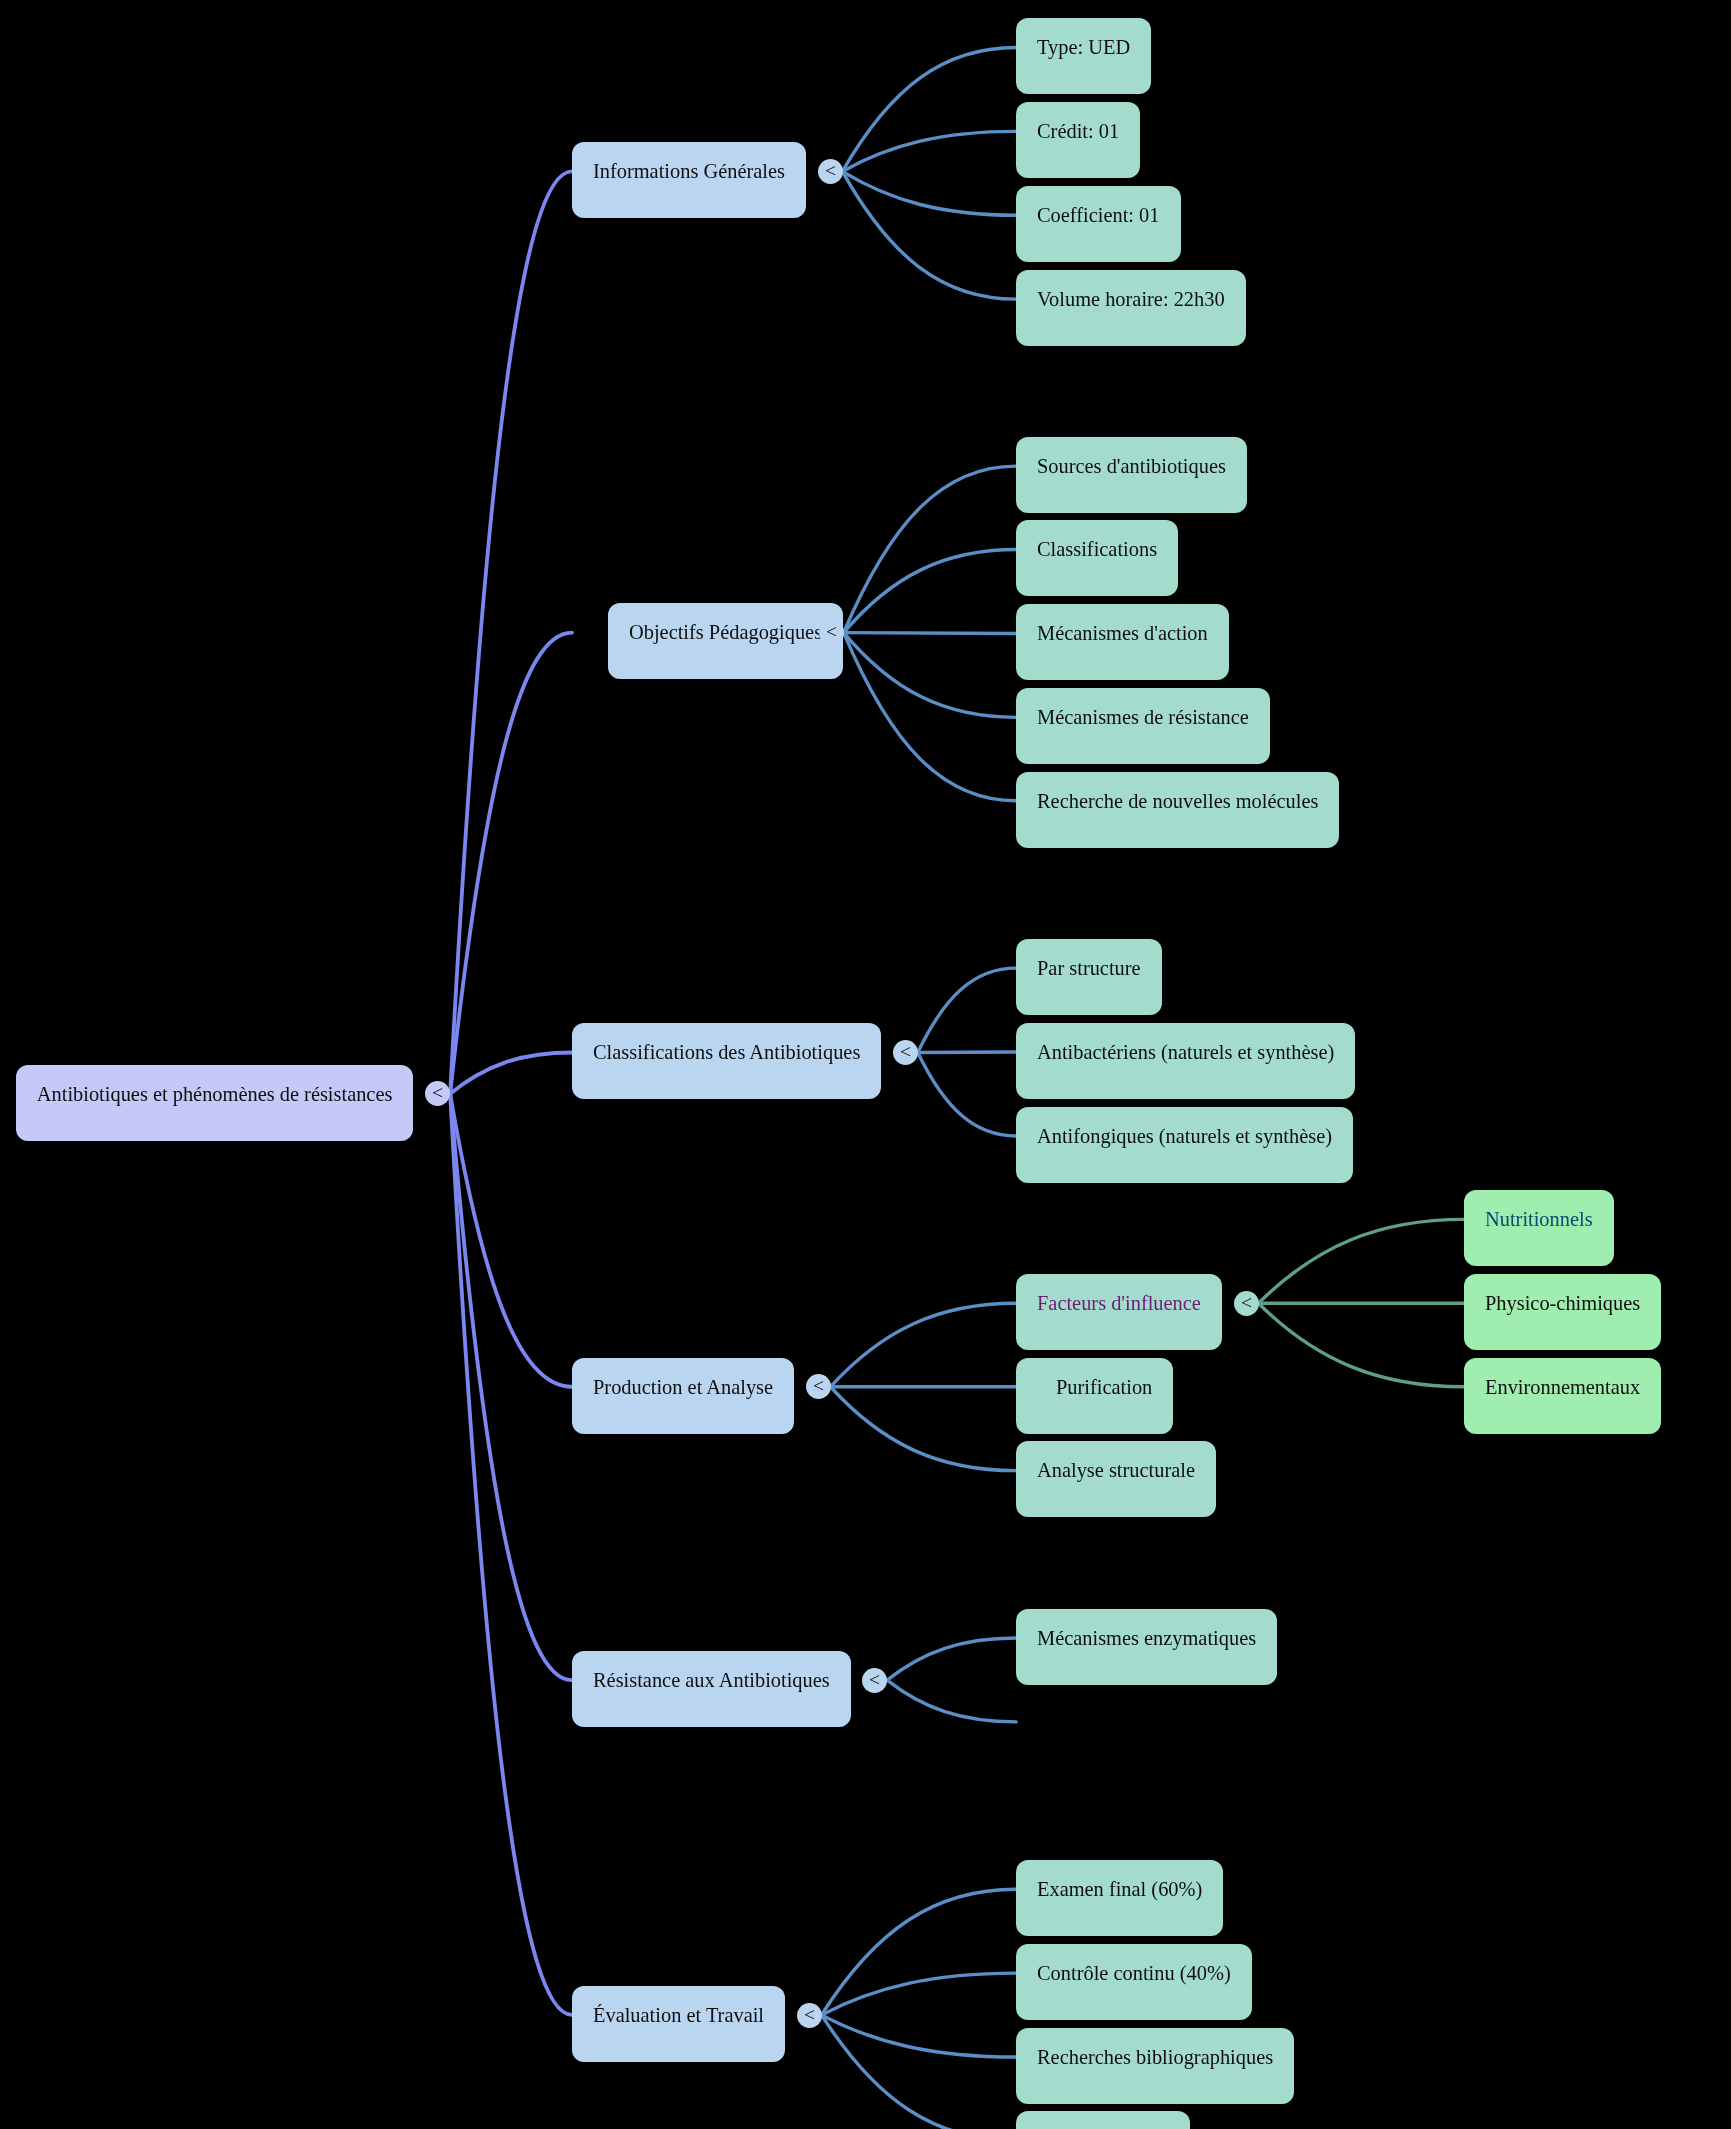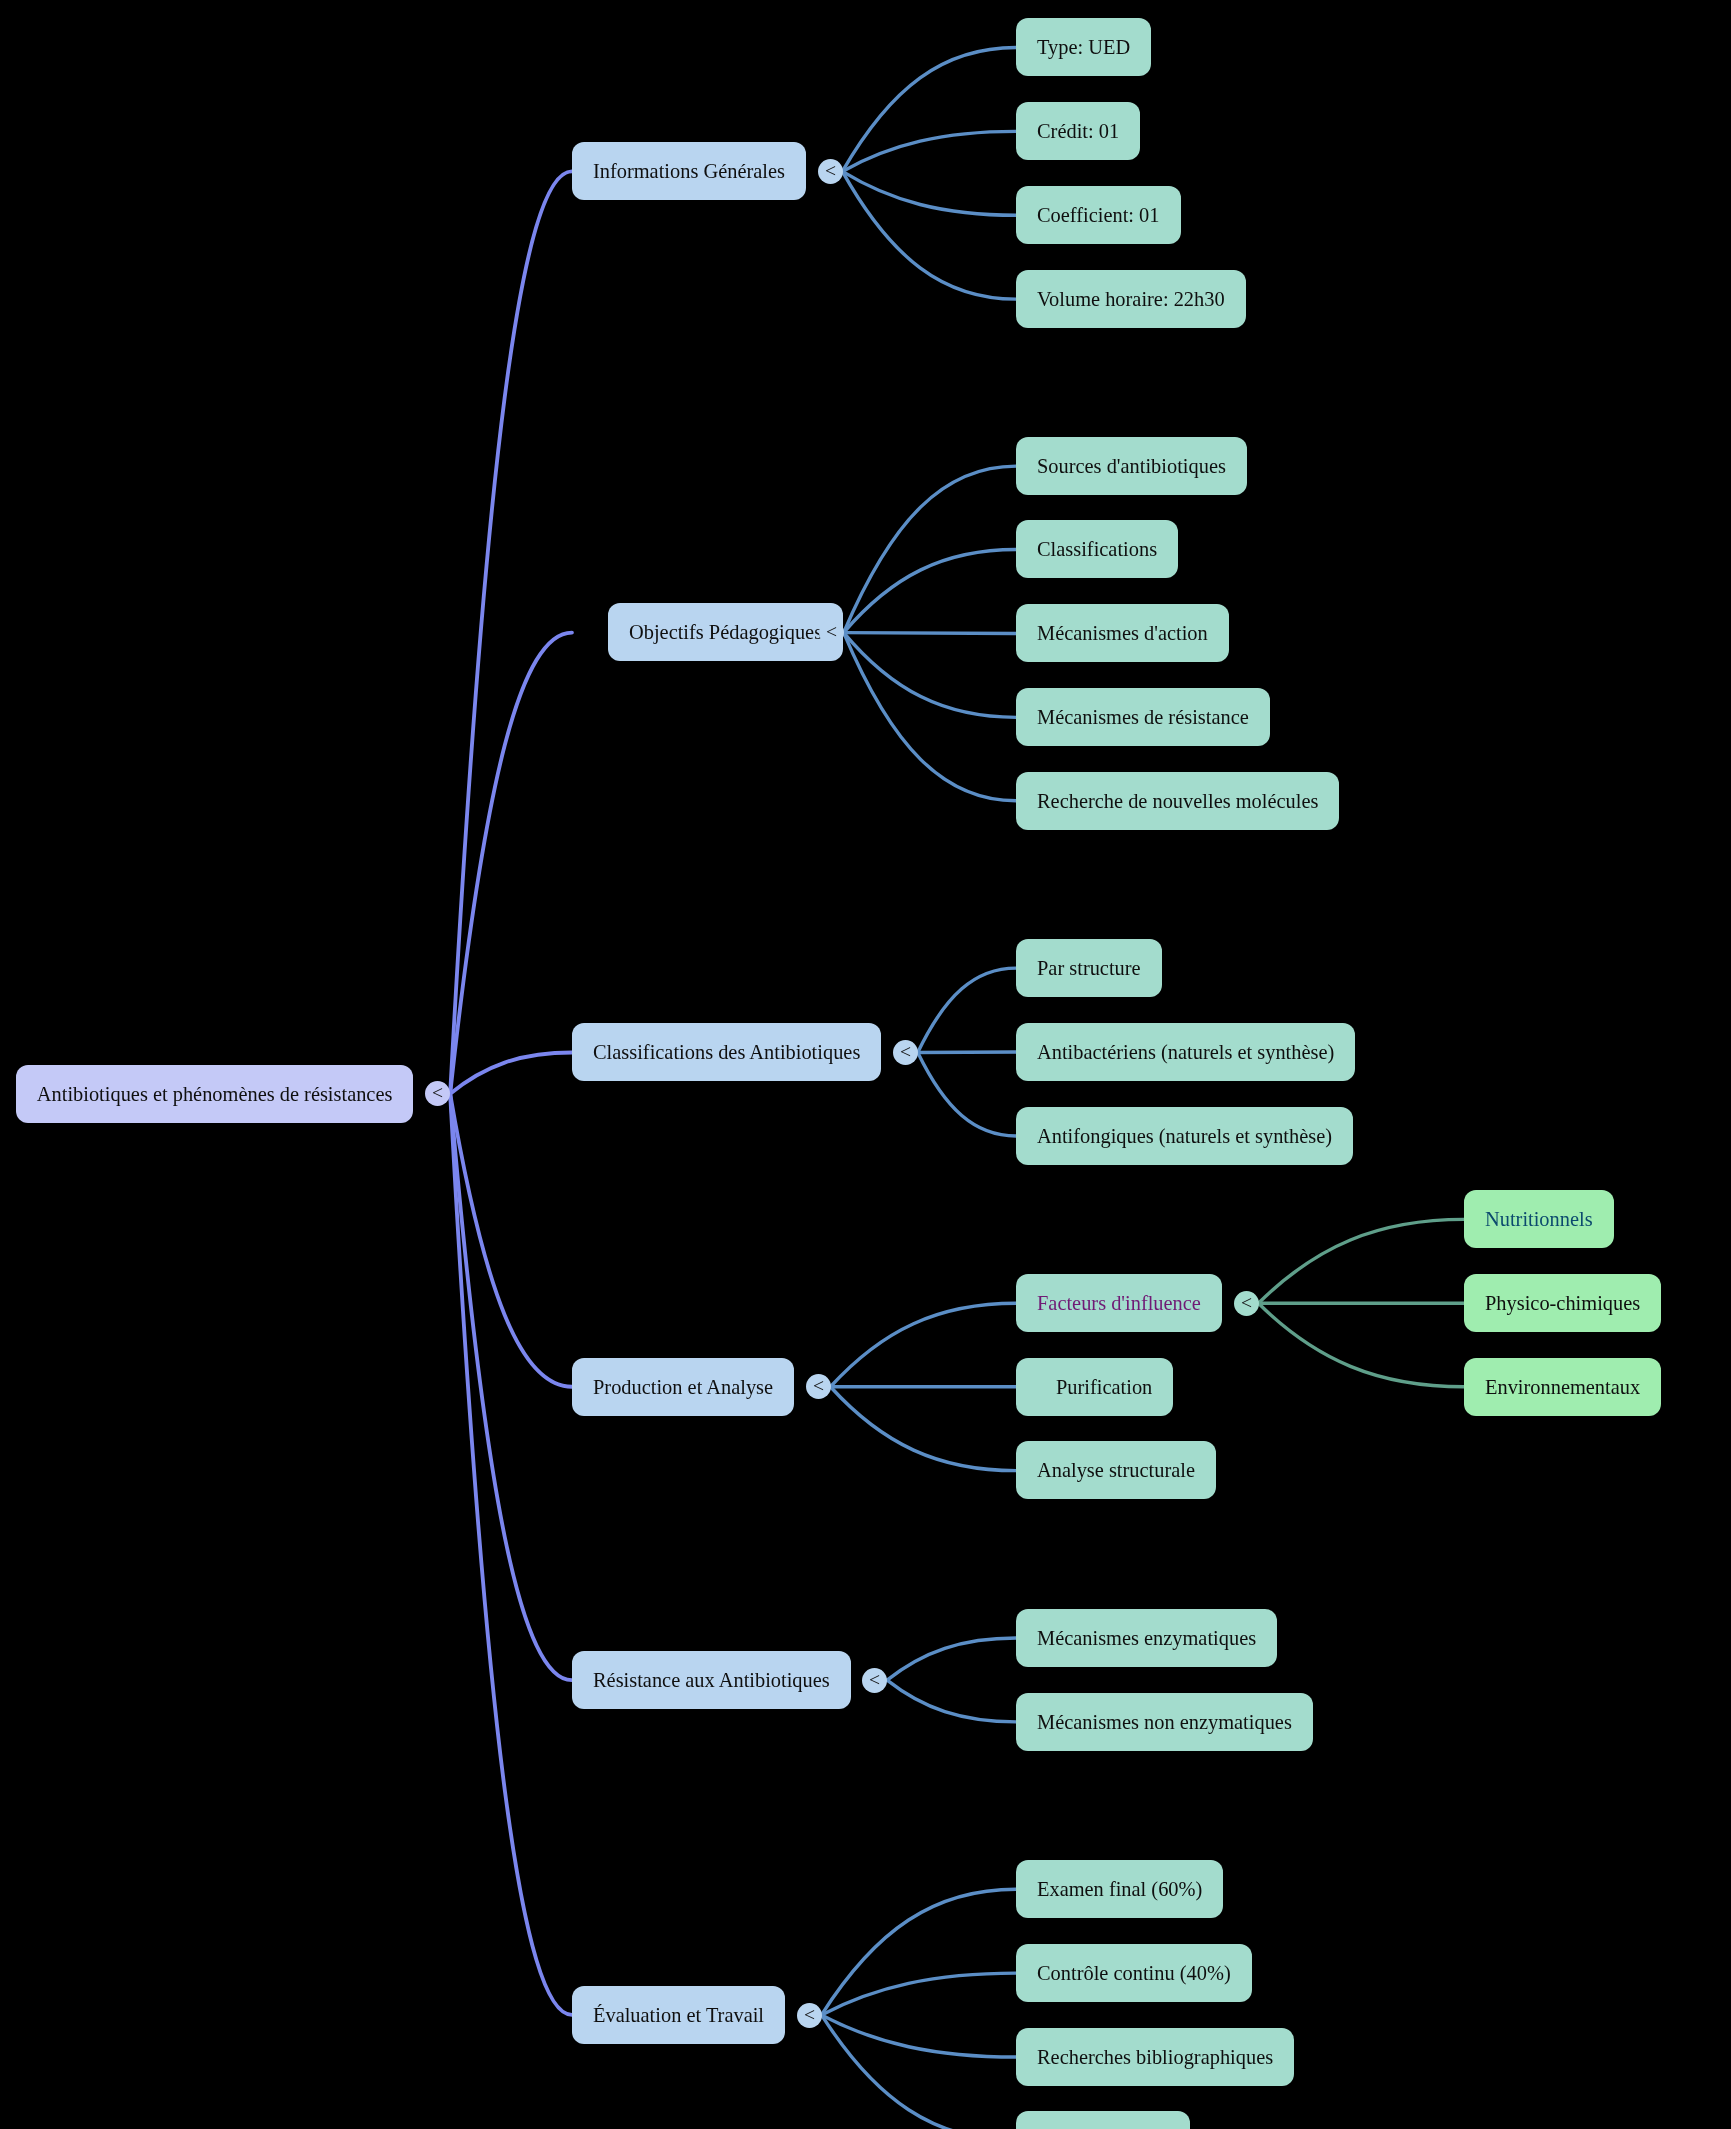--- a/index.html
+++ b/index.html
@@ -17,21 +17,21 @@
   #edges {
     position: absolute;
     left: 0;
     top: 0;
     width: 1732px;
     height: 2188px;
     display: block;
   }
   .node {
     position: absolute;
-    height: 58px;
+    height: 76px;
     line-height: 58px;
     padding: 0 21px;
     border-radius: 12px;
     font-family: "Liberation Serif", serif;
     font-size: 20.4px;
     white-space: nowrap;
     width: max-content;
     box-sizing: border-box;
     z-index: 2;
   }
@@ -110,21 +110,20 @@
     <div class="node level2" style="left: 1016px; top: 1107px; background: rgb(163, 220, 205); color: rgb(15, 15, 15);"><span>Antifongiques (naturels et synthèse)</span></div>
     <div class="node level1" style="left: 572px; top: 1358px; background: rgb(185, 213, 240); color: rgb(15, 15, 15);"><span>Production et Analyse</span></div>
     <div class="node level2" style="left: 1016px; top: 1274px; background: rgb(163, 220, 205); color: #701a75;"><span>Facteurs d'influence</span></div>
     <div class="node level2" style="left: 1016px; top: 1358px; background: rgb(163, 220, 205); color: rgb(15, 15, 15); padding-left: 40px;"><span>Purification</span></div>
     <div class="node level2" style="left: 1016px; top: 1441px; background: rgb(163, 220, 205); color: rgb(15, 15, 15);"><span>Analyse structurale</span></div>
     <div class="node level3" style="left: 1464px; top: 1190px; background: rgb(159, 237, 175); color: #0c4a6e; text-align: center;"><span>Nutritionnels</span></div>
     <div class="node level3" style="left: 1464px; top: 1274px; background: rgb(159, 237, 175); color: rgb(15, 15, 15);"><span>Physico-chimiques</span></div>
     <div class="node level3" style="left: 1464px; top: 1358px; background: rgb(159, 237, 175); color: rgb(15, 15, 15);"><span>Environnementaux</span></div>
     <div class="node level2" style="left: 1016px; top: 1609px; background: rgb(163, 220, 205); color: rgb(15, 15, 15);"><span>Mécanismes enzymatiques</span></div>
     <div class="node level1" style="left: 572px; top: 1651px; background: rgb(185, 213, 240); color: rgb(15, 15, 15);"><span>Résistance aux Antibiotiques</span></div>
-    <div class="node level2" style="left: 1016px; top: 1693px; background: rgb(163, 220, 205); color: rgb(15, 15, 15);"><span>Mécanismes non enzymatiques</span></div>
     <div class="node level1" style="left: 572px; top: 1986px; background: rgb(185, 213, 240); color: rgb(15, 15, 15);"><span>Évaluation et Travail</span></div>
     <div class="node level2" style="left: 1016px; top: 1860px; background: rgb(163, 220, 205); color: rgb(15, 15, 15);"><span>Examen final (60%)</span></div>
     <div class="node level2" style="left: 1016px; top: 1944px; background: rgb(163, 220, 205); color: rgb(15, 15, 15);"><span>Contrôle continu (40%)</span></div>
     <div class="node level2" style="left: 1016px; top: 2028px; background: rgb(163, 220, 205); color: rgb(15, 15, 15);"><span>Recherches bibliographiques</span></div>
     <div class="node level2" style="left: 1016px; top: 2111px; background: rgb(163, 220, 205); color: rgb(15, 15, 15);"><span>Comptes rendus</span></div>
     <div class="toggle" style="left: 425px; top: 1081px; background: rgb(196, 201, 247);">
       <span class="chevron" style="color: rgb(20, 20, 20);">&lt;</span>
     </div>
     <div class="toggle" style="left: 818px; top: 159px; background: rgb(185, 213, 240);">
       <span class="chevron" style="color: rgb(20, 20, 20);">&lt;</span>

